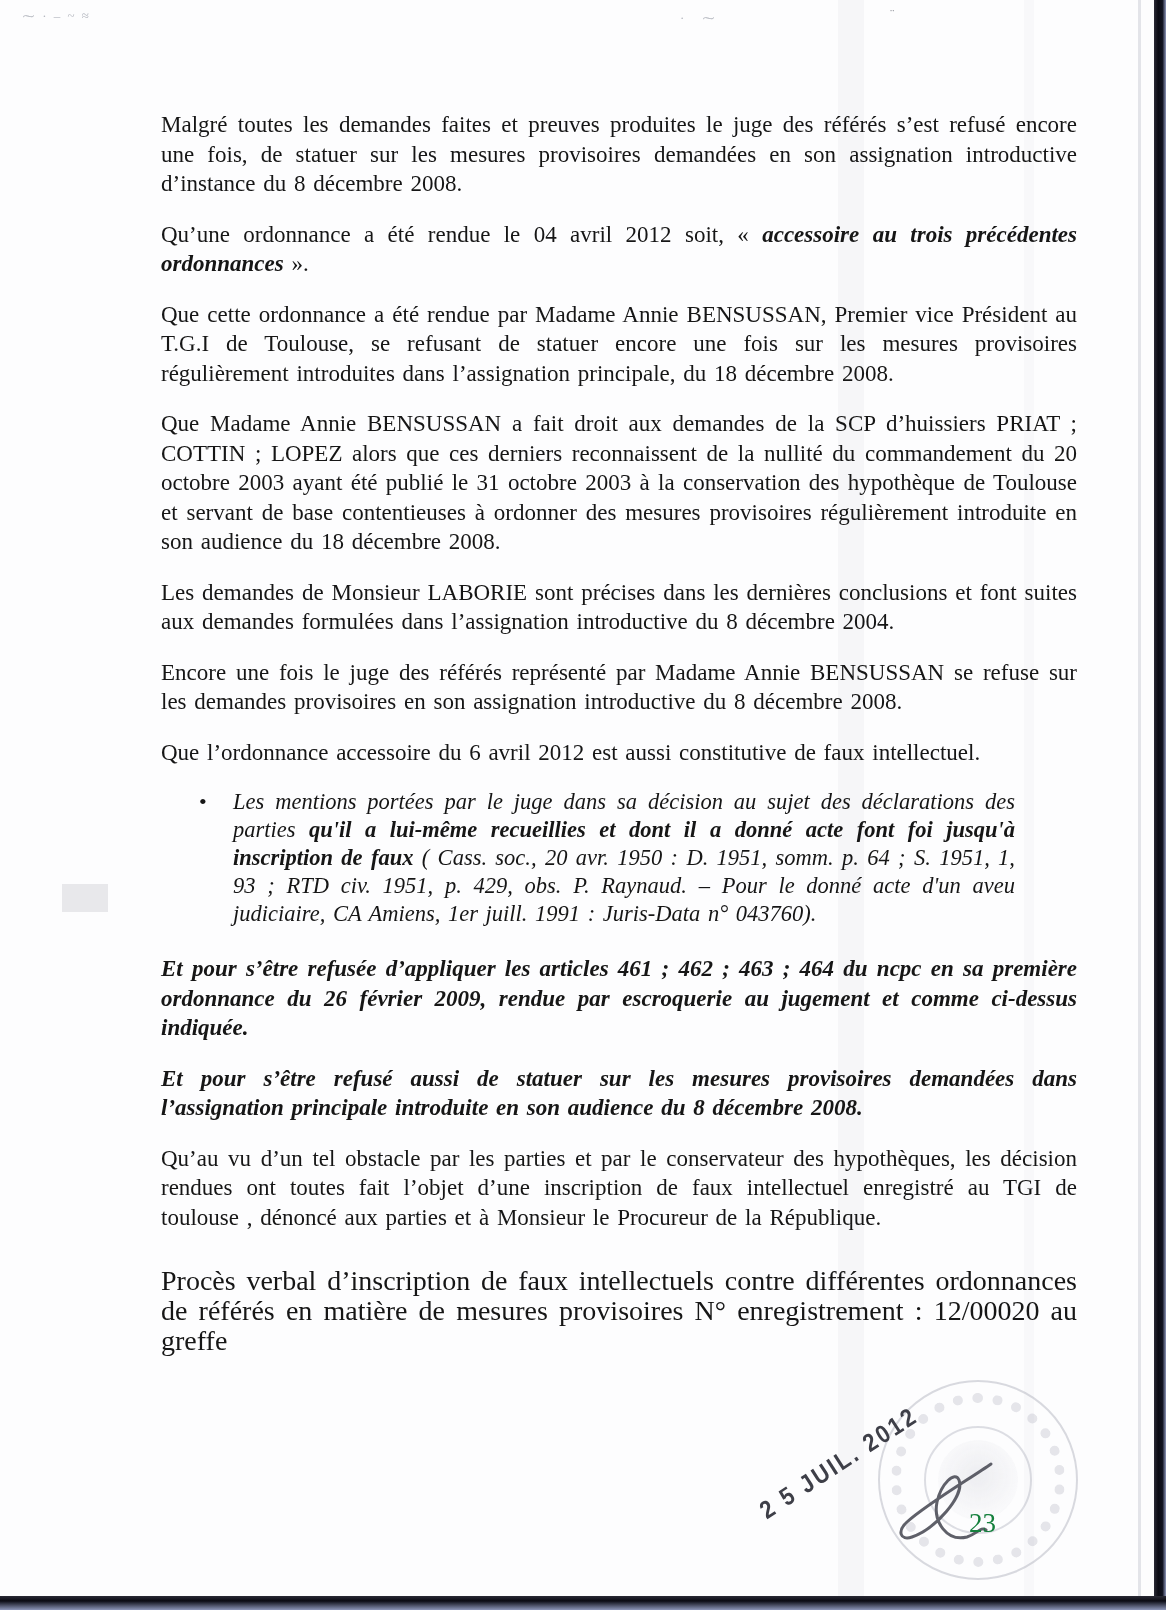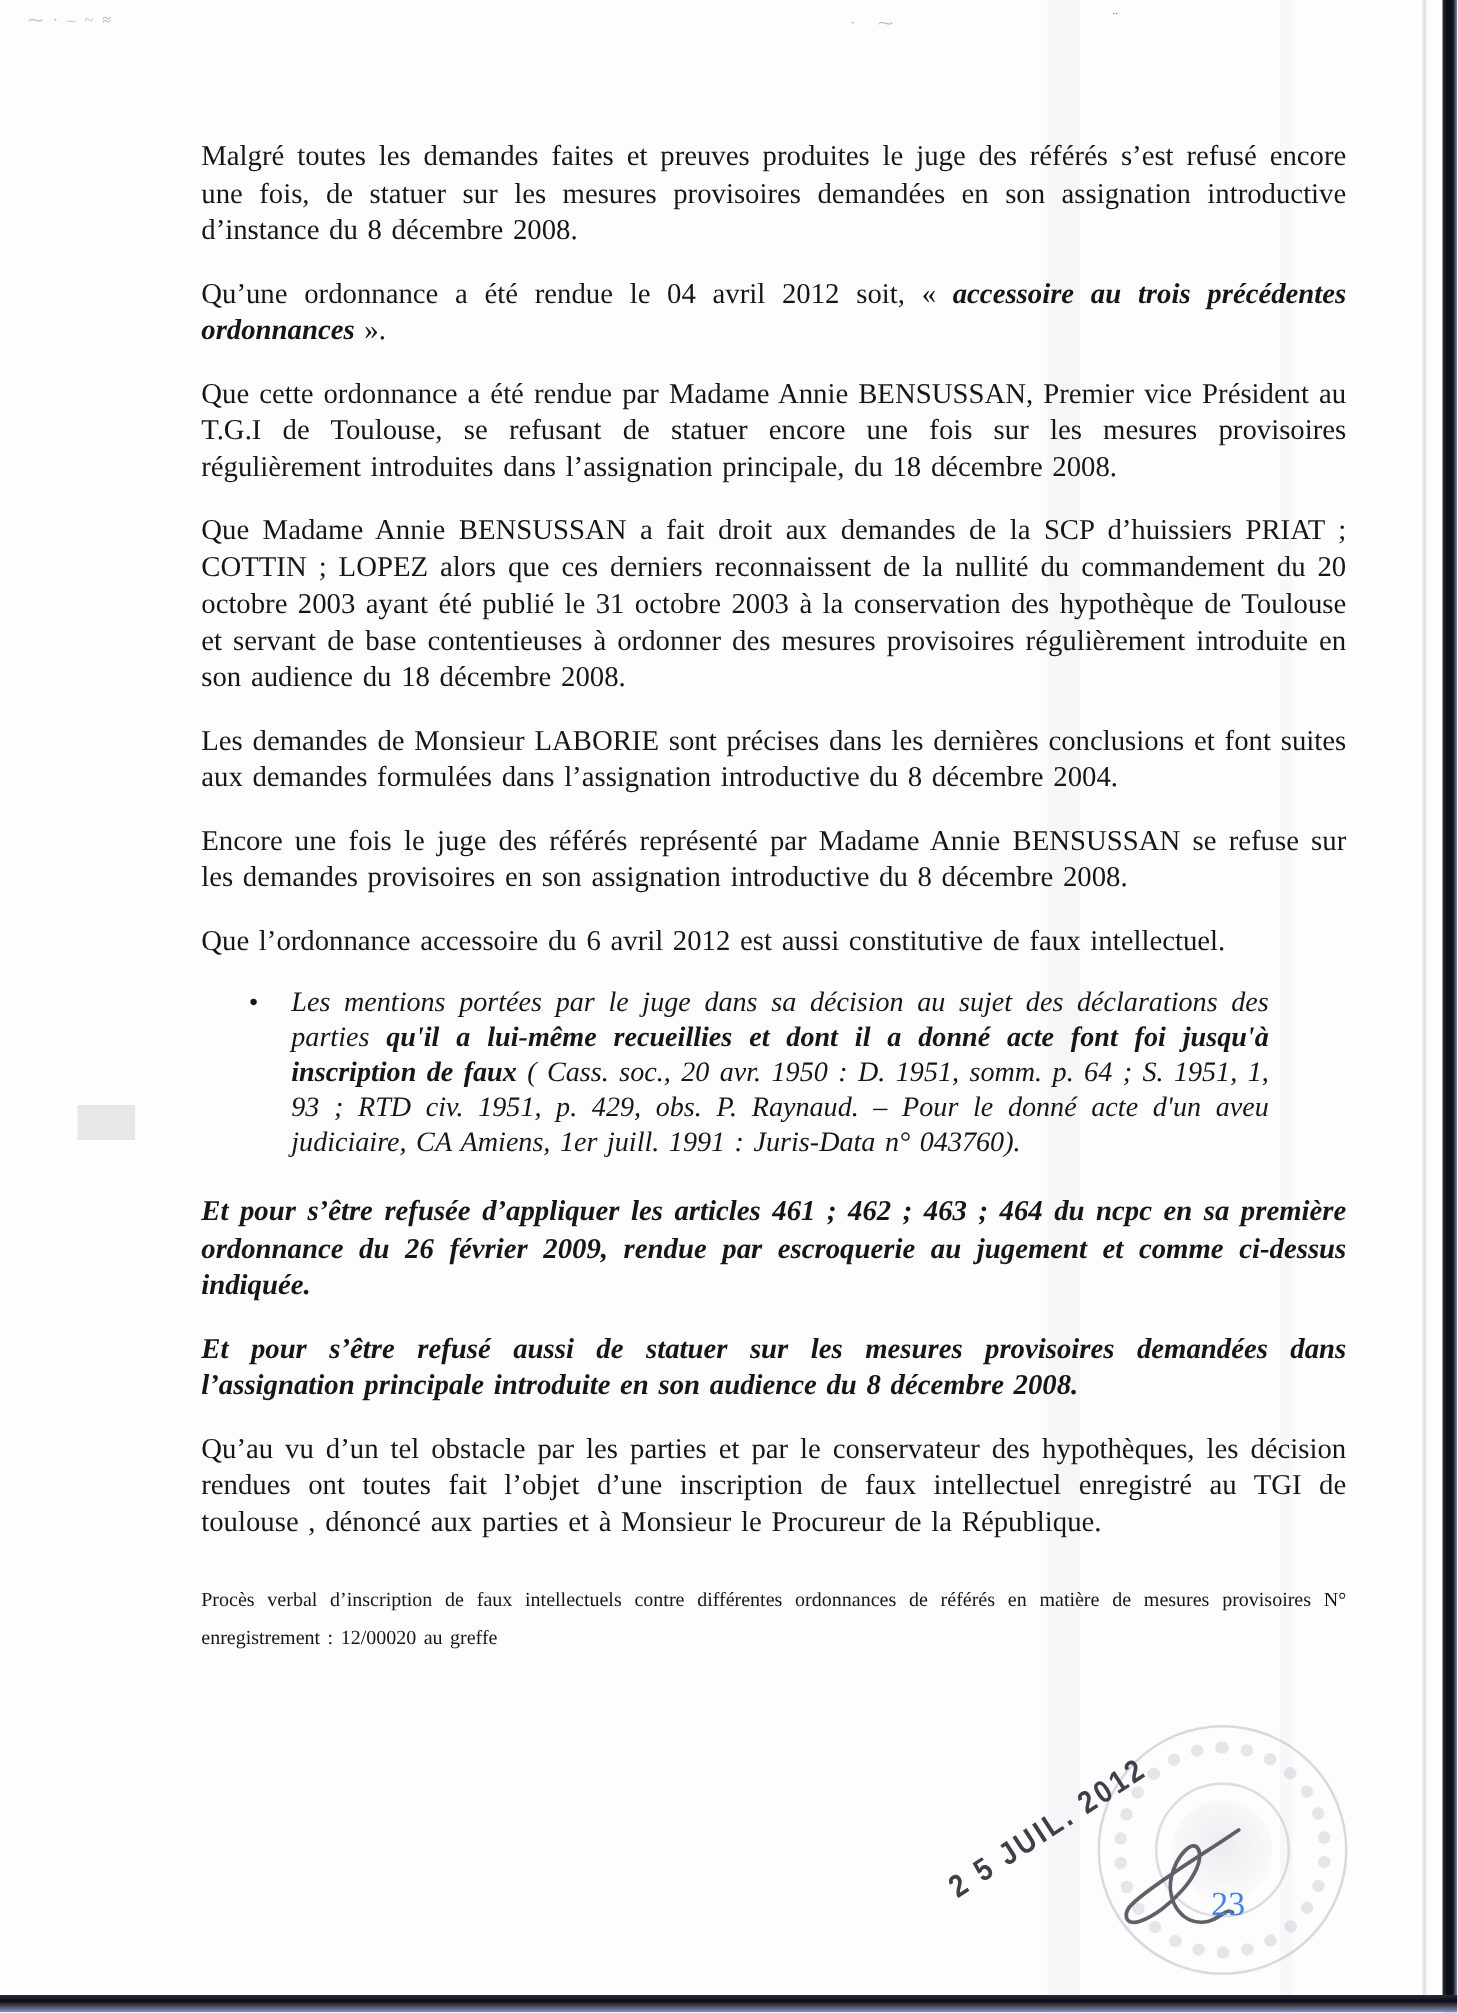--- a/index.html
+++ b/index.html
@@ -29,21 +29,21 @@
   .artifact{position:absolute;color:#b4b7bf;font-size:13px;letter-spacing:2px;z-index:1;}
   .blotch{position:absolute;left:62px;top:884px;width:46px;height:28px;background:#e2e2e6;opacity:.8;z-index:0;}
   
   .content{position:absolute;left:125px;top:110px;width:916px;z-index:2;color:#161616;margin-left:36px;}
   .para{
     margin:0 0 21px 0;font-size:23px;line-height:29.5px;
     text-align:justify;word-spacing:2px;
   }
   .para.bold{font-weight:normal;}
   .para.bold-italic{font-weight:bold;font-style:italic;}
-  .para.closing{font-size:16px;line-height:30px;margin-top:12px;}
+  .para.closing{font-size:28px;line-height:30px;margin-top:12px;}
   .para.pre-closing{margin-bottom:34px;}
   .b{font-weight:bold;}
   .i{font-style:italic;}
   .bullet-item{display:flex;margin:4px 0 26px 0;padding-left:38px;}
   .bullet-dot{width:34px;flex:none;font-size:22px;line-height:28px;color:#161616;}
   .bullet-text{width:782px;flex:none;font-size:22.5px;line-height:28px;margin:0;font-style:italic;}
   
   .stamp{position:absolute;left:878px;top:1380px;width:200px;height:200px;z-index:1;opacity:.85;}
   .stamp .ring-outer{position:absolute;inset:0;border:2px solid rgba(158,160,174,0.45);border-radius:50%;}
   .stamp .ring-text{position:absolute;inset:13px;border:10px dotted rgba(158,160,174,0.30);border-radius:50%;}
@@ -53,21 +53,21 @@
   
   .stamp-date{
     position:absolute;left:762px;top:1498px;z-index:3;
     font-family:"Liberation Sans", sans-serif;font-weight:700;
     font-size:25px;letter-spacing:3px;color:#3e3f48;white-space:nowrap;
     transform:rotate(-33deg) scaleX(.88);transform-origin:left center;
   }
   
   .signature{position:absolute;left:893px;top:1458px;z-index:3;}
   
-  .page-number{position:absolute;left:969px;top:1508px;z-index:3;font-size:27px;color:#3b82f6;}
+  .page-number{position:absolute;left:969px;top:1508px;z-index:3;font-size:27px;color:#15803d;}
 </style>
 </head>
 <body>
 
 <div class="page">
 
   <div class="streak s1"></div>
   <div class="streak s2"></div>
   <div class="streak s3"></div>
 

